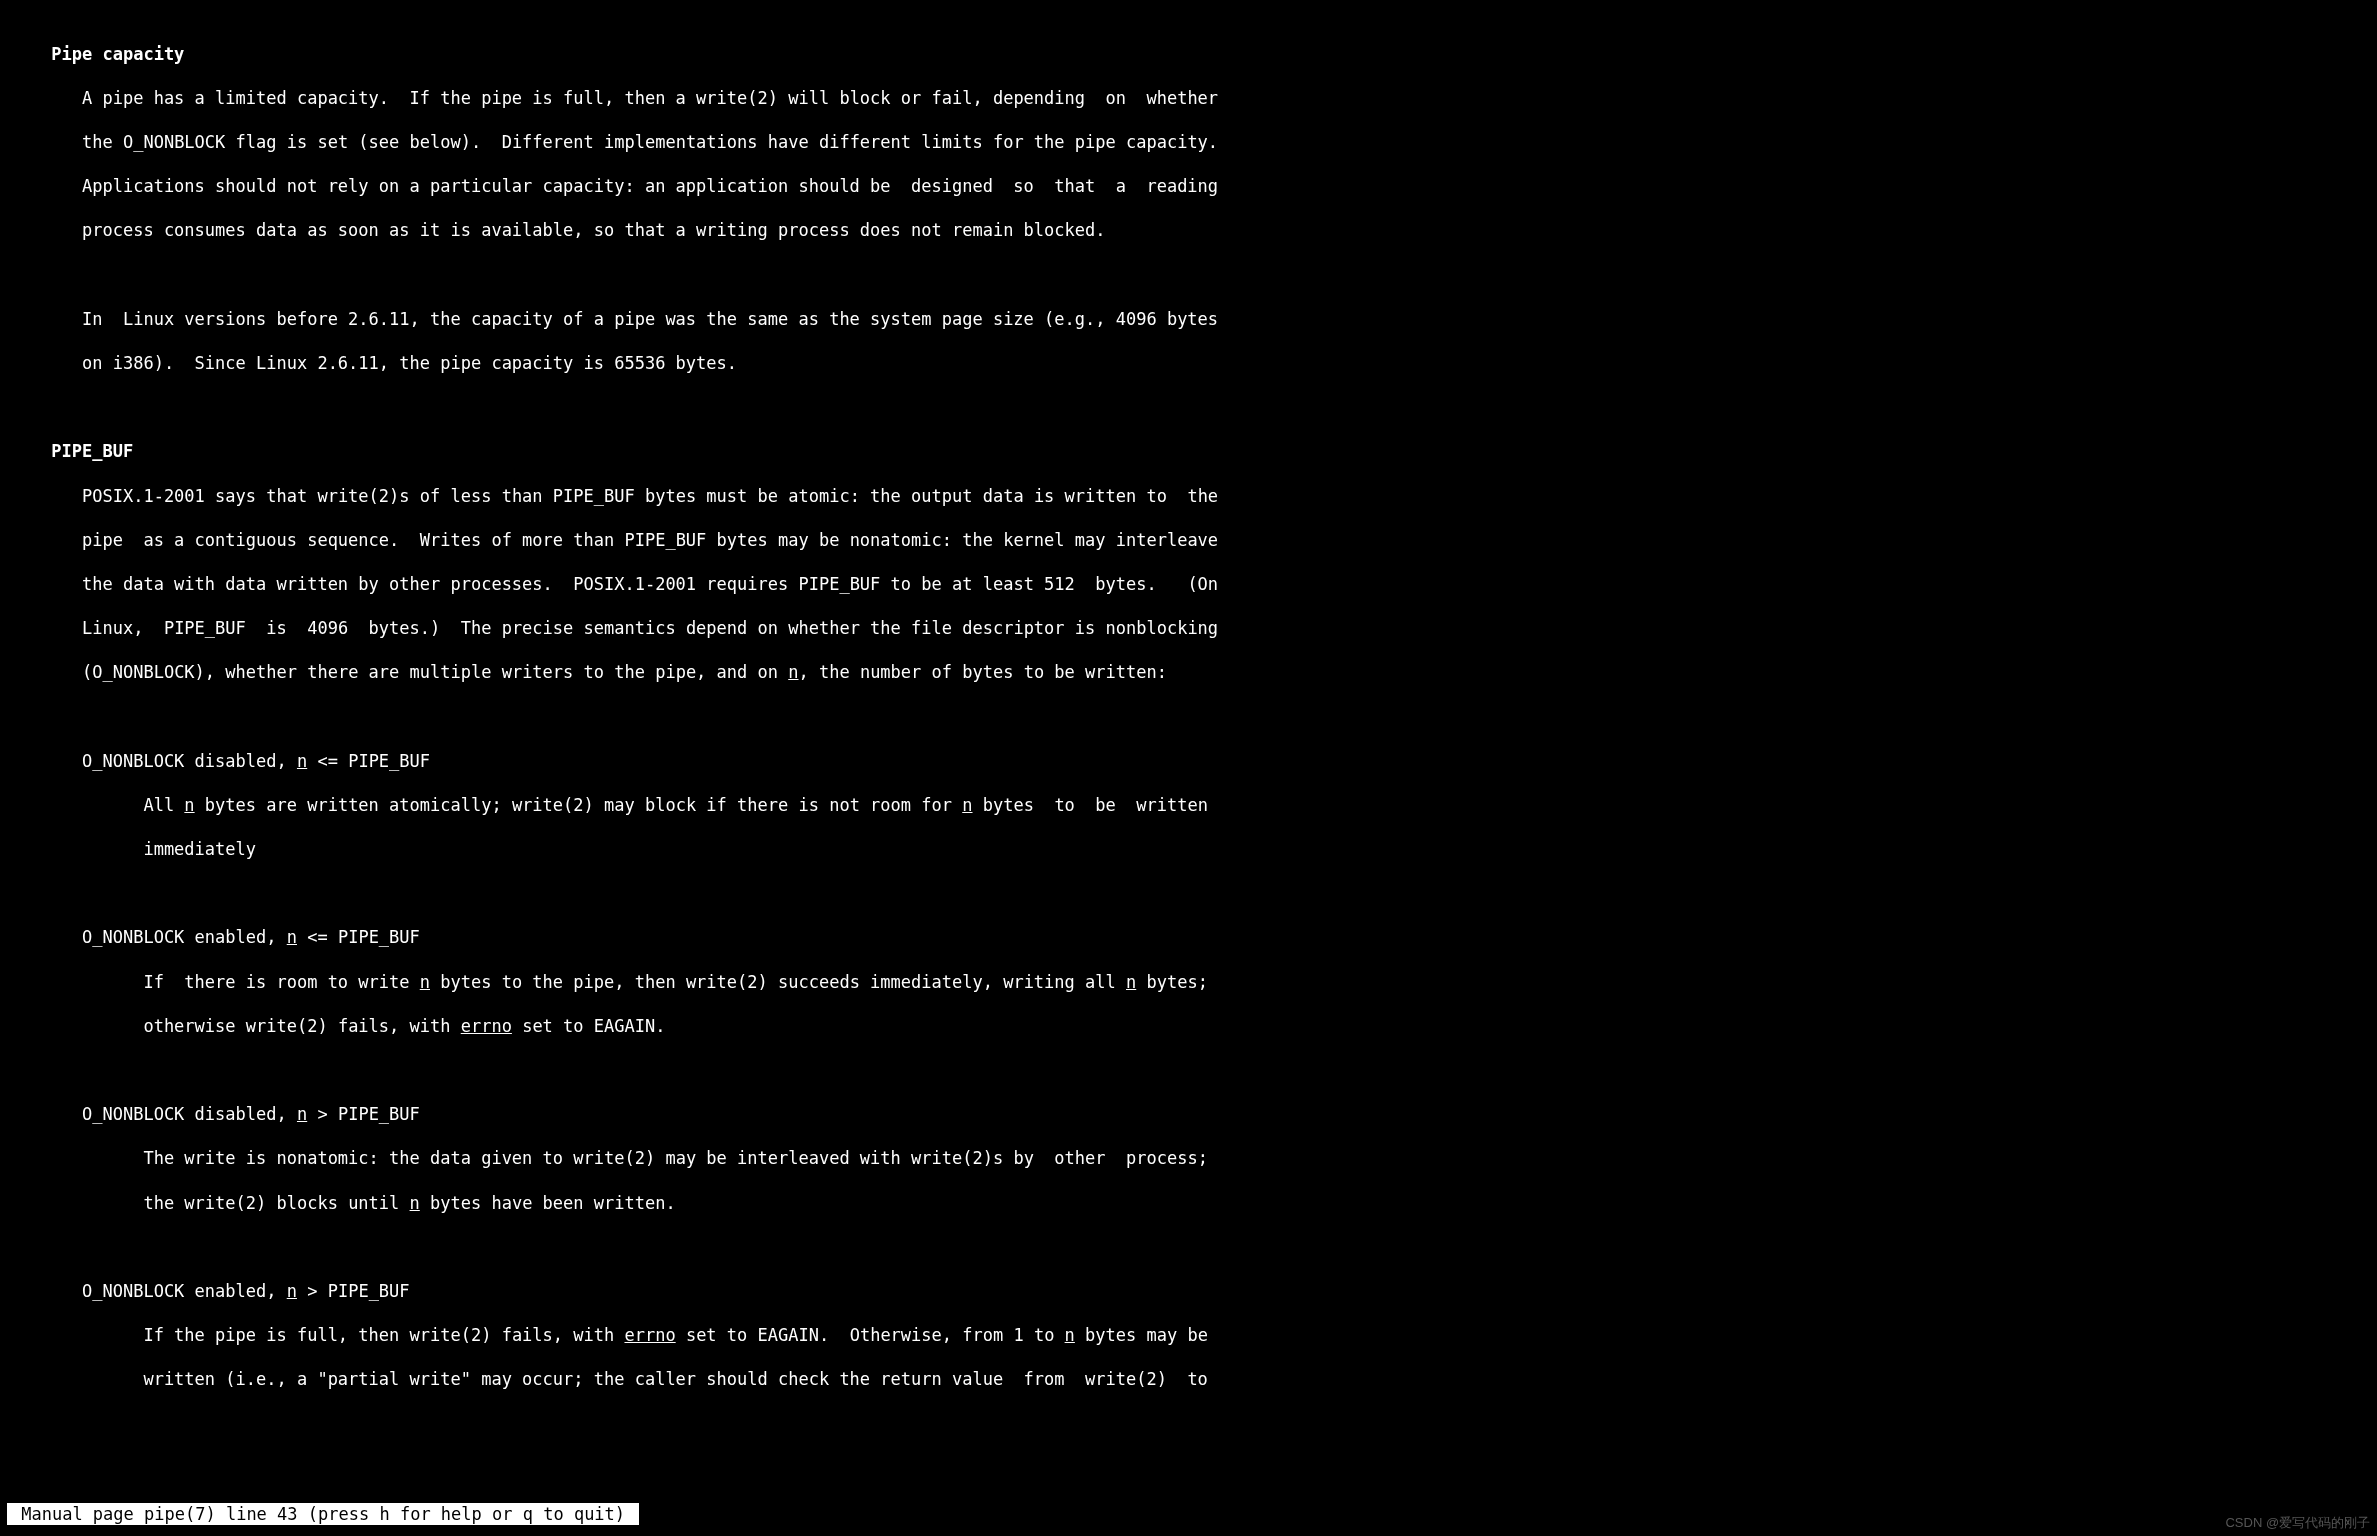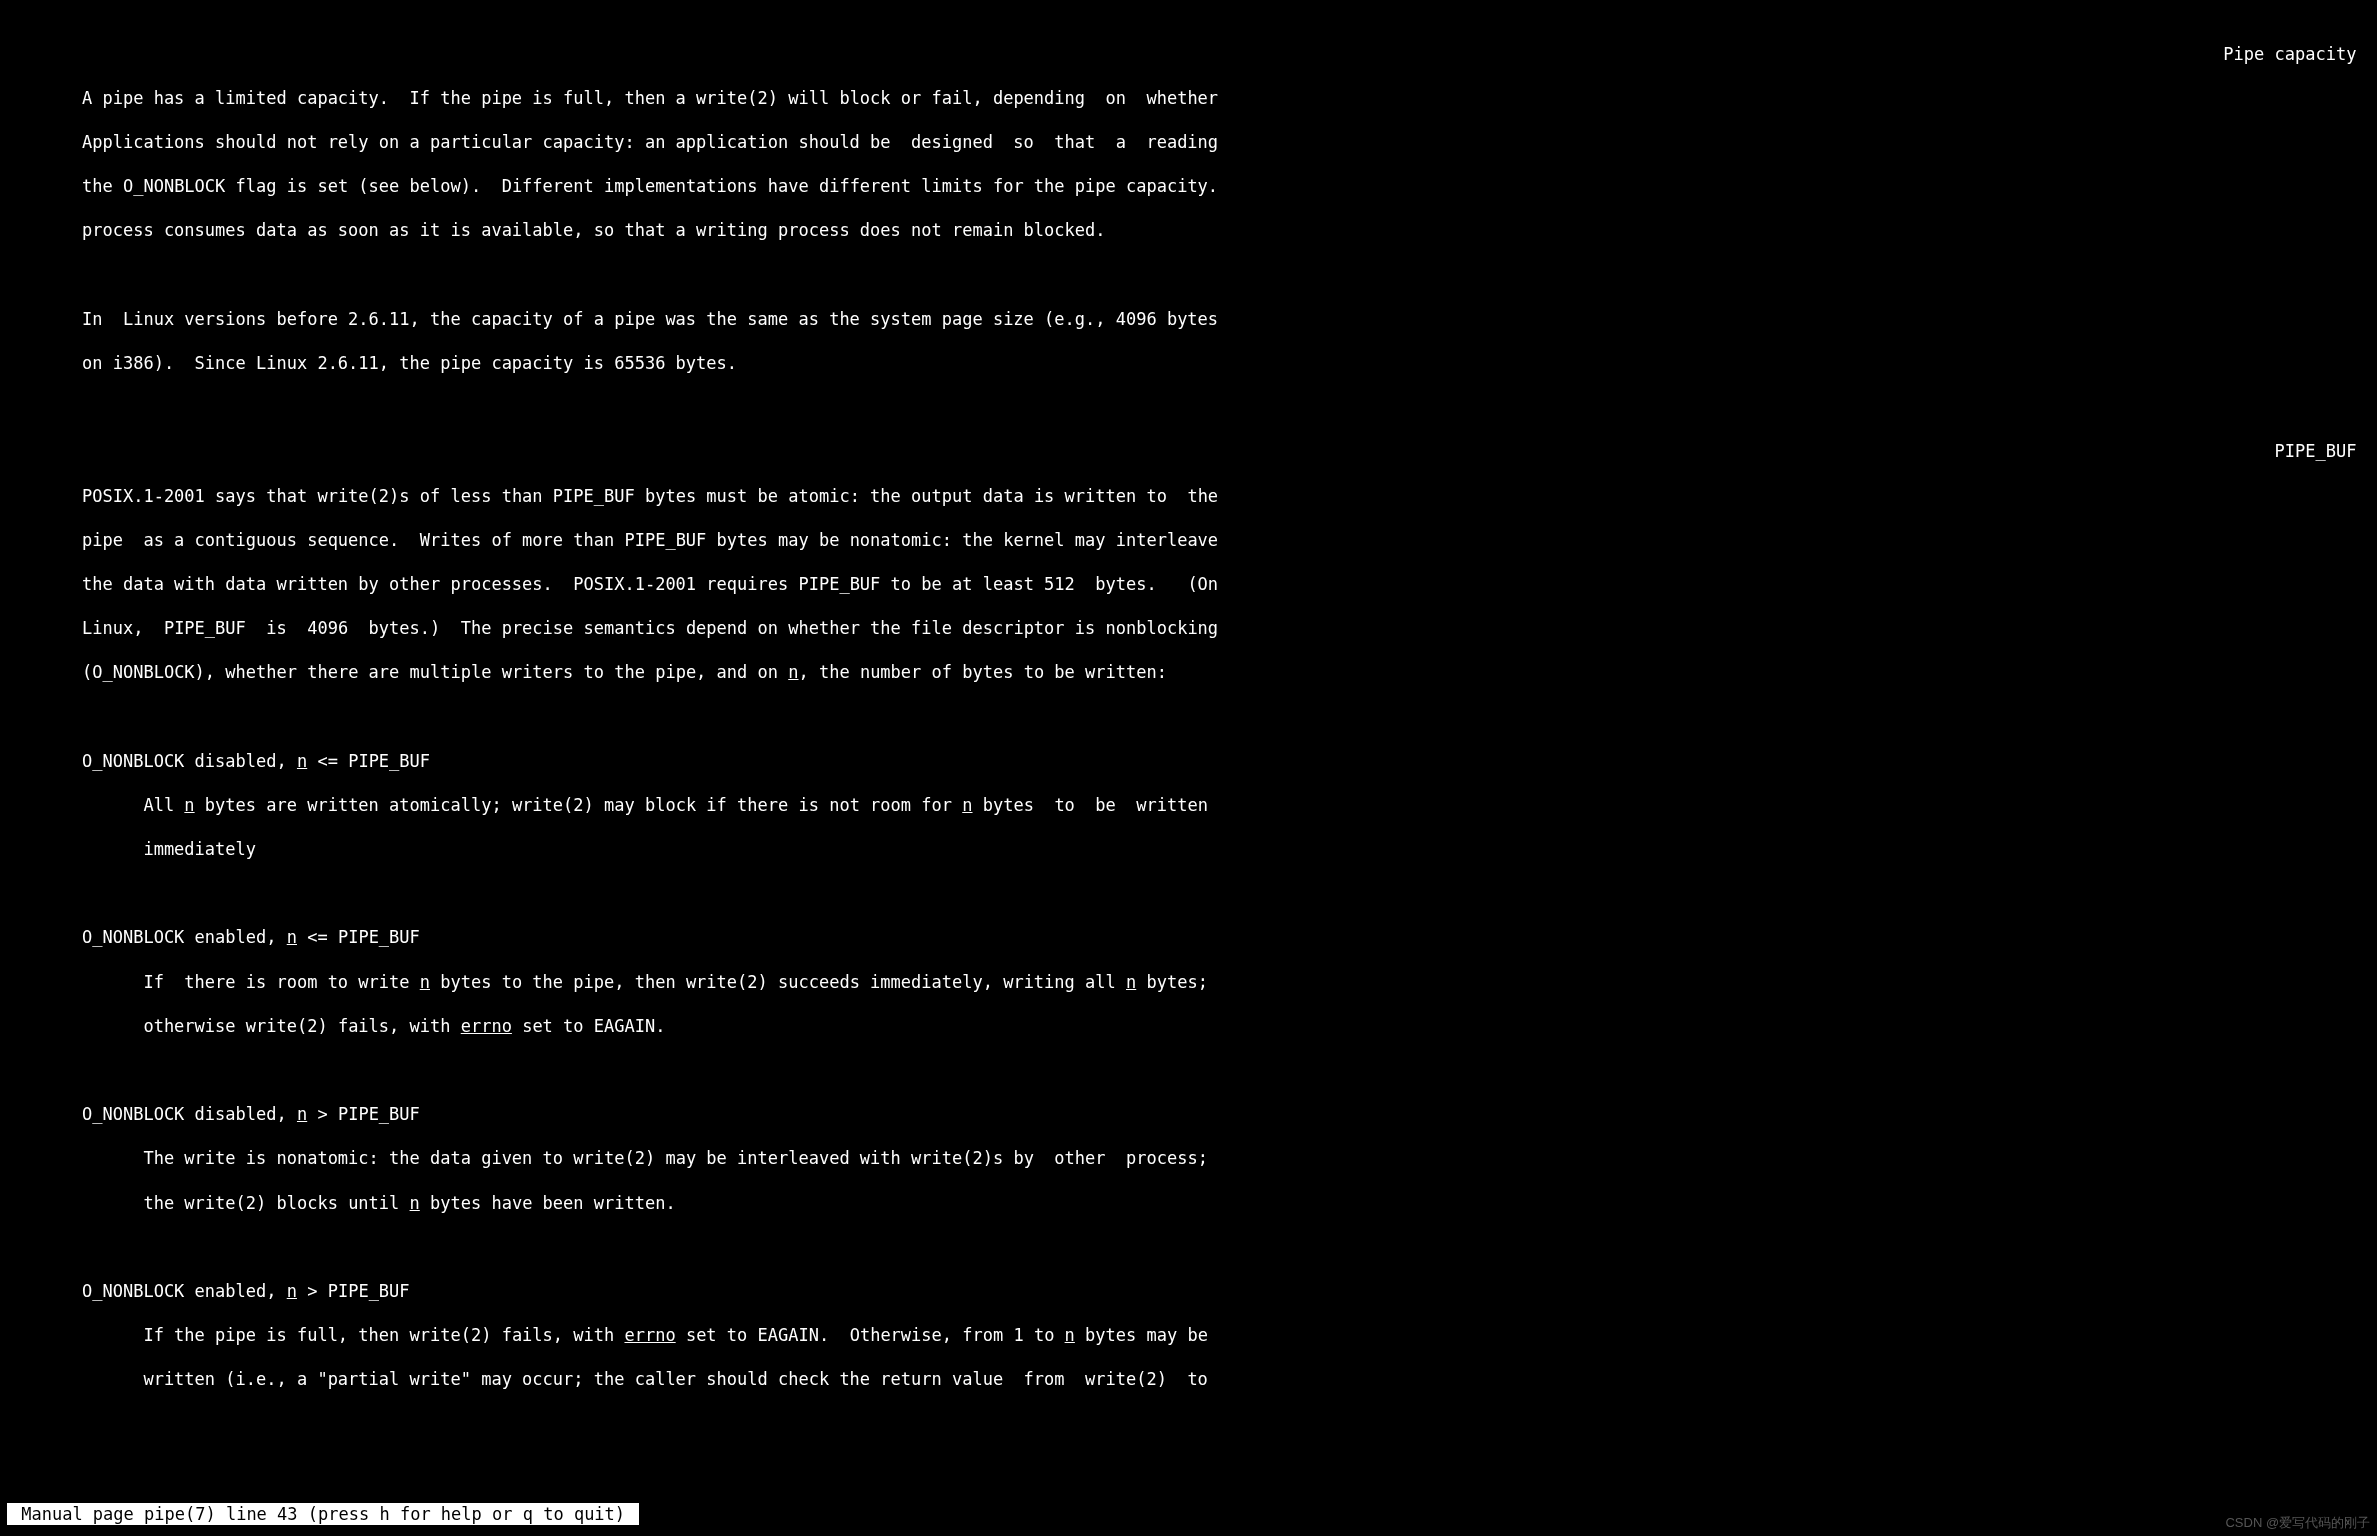--- a/index.html
+++ b/index.html
@@ -12,22 +12,21 @@
     line-height: 1.3;
     width: 2377px;
     height: 1536px;
     overflow: hidden;
   }
   .manpage {
     padding: 20.6px 20.6px 0 20.6px;
     white-space: pre;
   }
   .section-title {
-    font-weight: normal;
-    text-align: right;
+    font-weight: bold;
   }
   .bold {
     font-weight: normal;
   }
   .underline {
     text-decoration: underline;
   }
   .statusbar {
     position: absolute;
     left: 6.9px;
@@ -49,22 +48,22 @@
   .ind1 { padding-left: 3ch; }
   .ind2 { padding-left: 6ch; }
   .ind3 { padding-left: 12ch; }
 </style>
 </head>
 <body>
 
 <div class="manpage">
 <span class="blk ind1 section-title">Pipe capacity</span>
 <span class="blk ind2"><span>A pipe has a limited capacity.  If the pipe is full, then a </span><span class="bold">write</span><span>(2) will block or fail, depending  on  whether</span></span>
+<span class="blk ind2"><span>the </span><span class="bold">O_NONBLOCK</span><span> flag is set (see below).  Different implementations have different limits for the pipe capacity.</span></span>
 <span class="blk ind2">Applications should not rely on a particular capacity: an application should be  designed  so  that  a  reading</span>
-<span class="blk ind2"><span>the </span><span class="bold">O_NONBLOCK</span><span> flag is set (see below).  Different implementations have different limits for the pipe capacity.</span></span>
 <span class="blk ind2">process consumes data as soon as it is available, so that a writing process does not remain blocked.</span>
 <span class="blk">&nbsp;</span>
 <span class="blk ind2">In  Linux versions before 2.6.11, the capacity of a pipe was the same as the system page size (e.g., 4096 bytes</span>
 <span class="blk ind2">on i386).  Since Linux 2.6.11, the pipe capacity is 65536 bytes.</span>
 <span class="blk">&nbsp;</span>
 <span class="blk ind1 section-title">PIPE_BUF</span>
 <span class="blk ind2"><span>POSIX.1-2001 says that </span><span class="bold">write</span><span>(2)s of less than </span><span class="bold">PIPE_BUF</span><span> bytes must be atomic: the output data is written to  the</span></span>
 <span class="blk ind2"><span>pipe  as a contiguous sequence.  Writes of more than </span><span class="bold">PIPE_BUF</span><span> bytes may be nonatomic: the kernel may interleave</span></span>
 <span class="blk ind2"><span>the data with data written by other processes.  POSIX.1-2001 requires </span><span class="bold">PIPE_BUF</span><span> to be at least 512  bytes.   (On</span></span>
 <span class="blk ind2"><span>Linux,  </span><span class="bold">PIPE_BUF</span><span>  is  4096  bytes.)  The precise semantics depend on whether the file descriptor is nonblocking</span></span>

